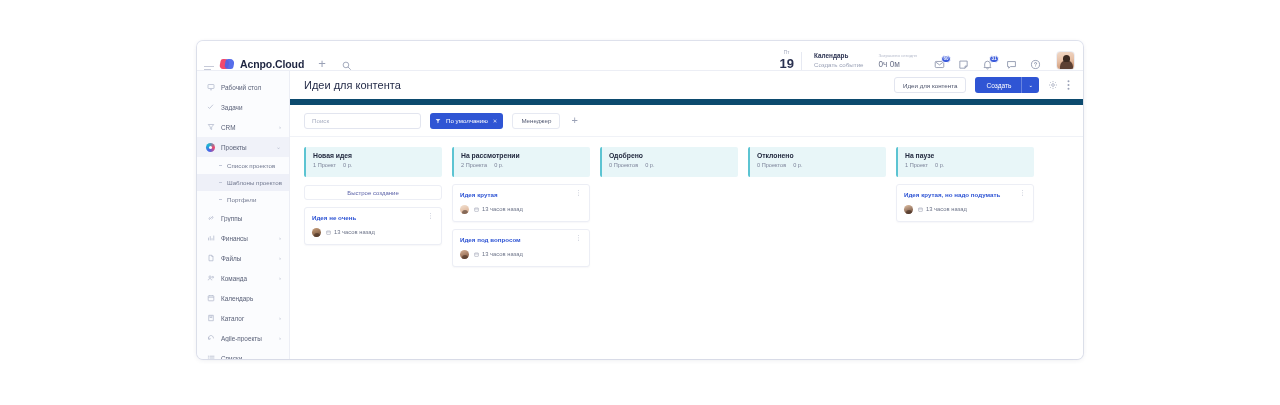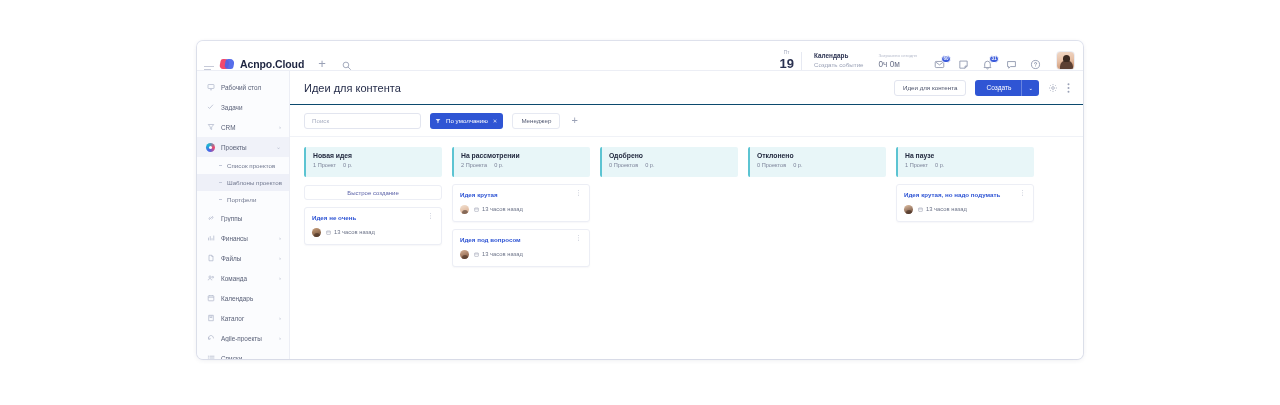--- a/index.html
+++ b/index.html
@@ -108,21 +108,21 @@
   .nav-sub.active { background:#eef0f8; }
   .nav-sub .dash { width:3px; height:1px; background:#c3c8d8; display:block; }
   .proj-logo { width:9px; height:9px; border-radius:50%;
     background: conic-gradient(from 200deg,#4a63e8 0deg,#17b9d4 120deg,#f04a6e 250deg,#4a63e8 360deg); }
   .proj-logo::after{ content:""; display:block; width:3px;height:3px;background:#fbfcfe;border-radius:50%;margin:3px auto 0; }
 
   
   .main { flex:1; min-width:0; background:#ffffff; display:flex; flex-direction:column; }
   .page-head {
     height: 34px; min-height:34px; display:flex; align-items:center;
-    padding: 0 13px 0 14px; border-bottom:1px solid #0c4a6e;
+    padding: 0 13px 0 14px; border-bottom:6px solid #0c4a6e;
   }
   .page-title { font-size: 11px; color:#252c49; font-weight:400; }
   .ph-right { margin-left:auto; display:flex; align-items:center; gap:9px; }
   .btn-ghost {
     height: 16px; padding: 0 8px; border:1px solid #e2e5ef; border-radius:3px;
     background:#fff; font-size:6.2px; color:#4a5169; display:flex; align-items:center;
   }
   .btn-primary {
     height: 16px; border-radius:3px; background:#2f55d4; color:#fff;
     font-size:6.6px; display:flex; align-items:center; overflow:hidden;

